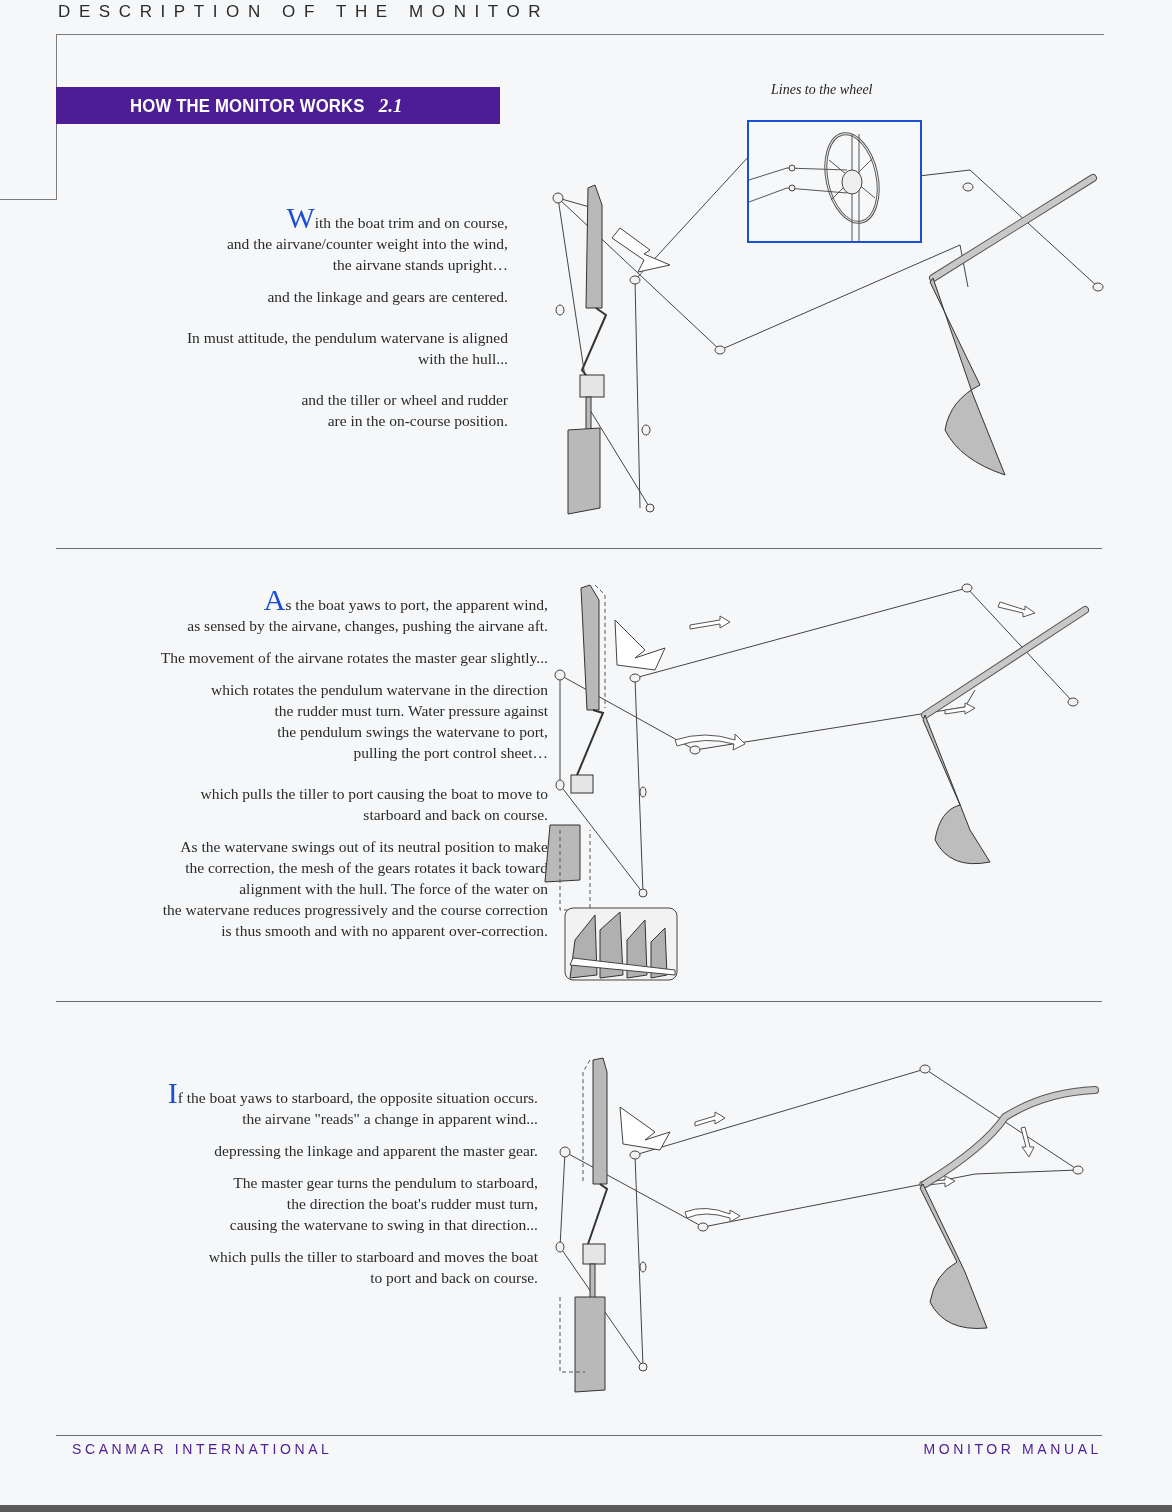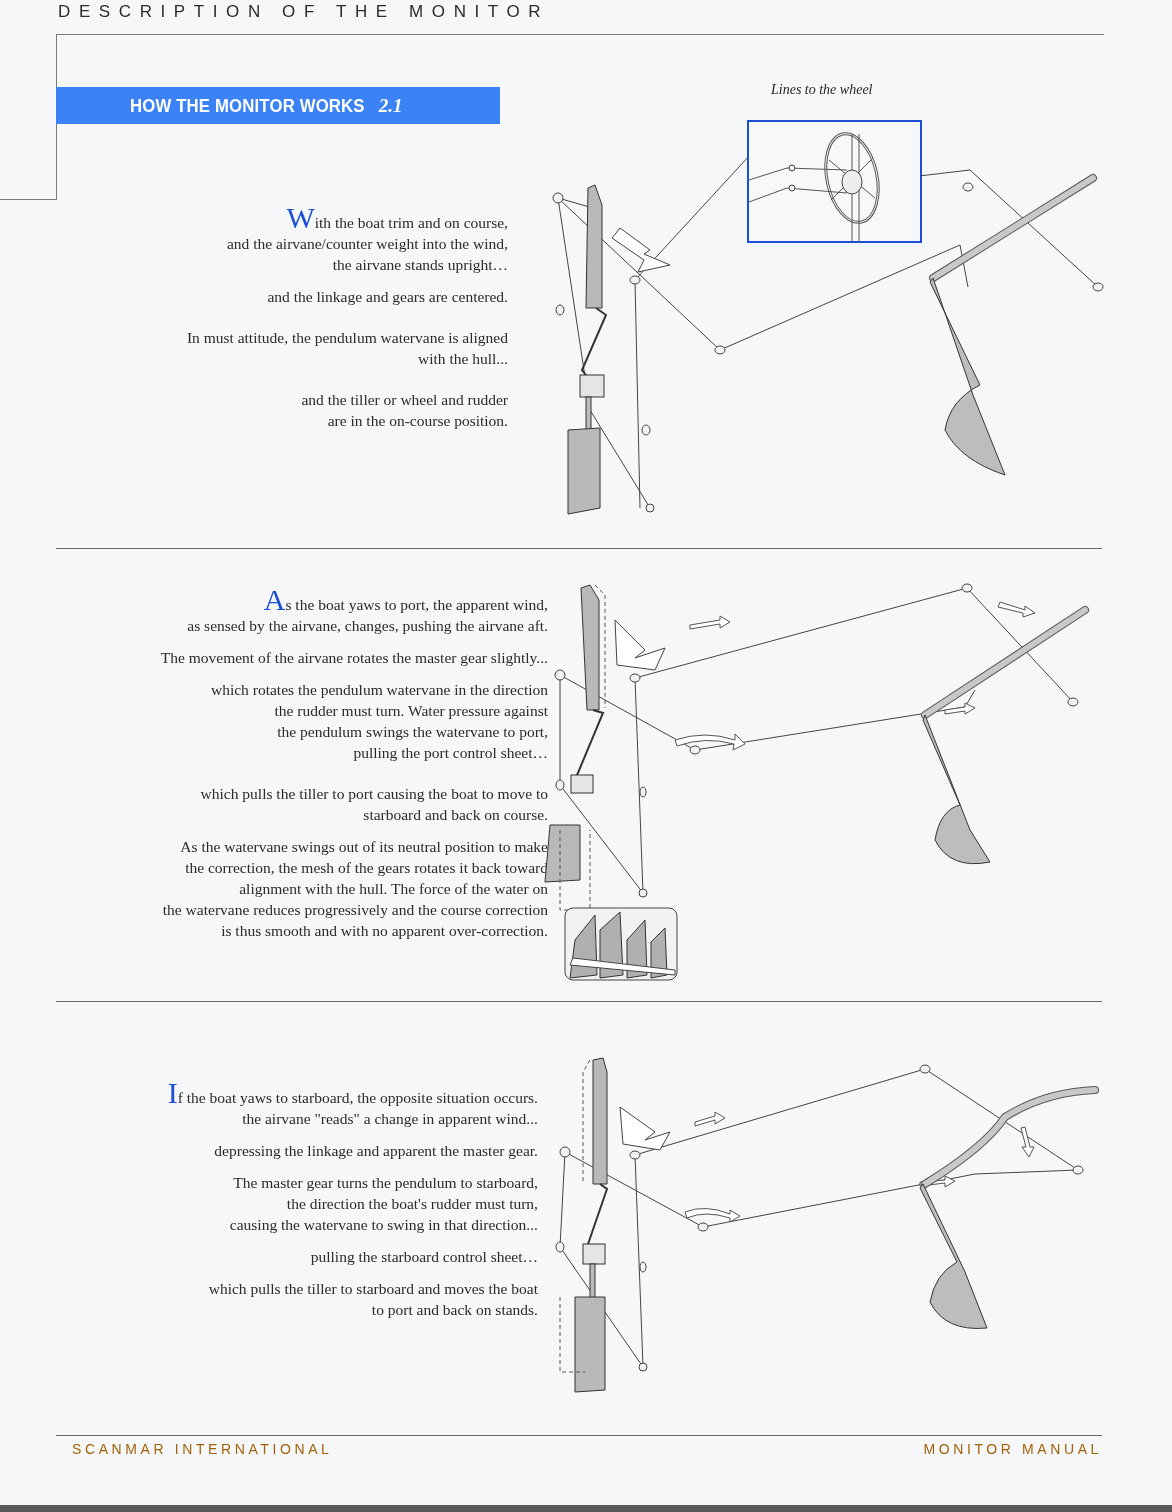--- a/index.html
+++ b/index.html
@@ -11,39 +11,39 @@
   }
   .running-head {
     position: absolute; left: 58px; top: 2px;
     font-family: "Liberation Sans", sans-serif; font-size: 17px; letter-spacing: 8.6px; color: #2b2b2b;
   }
   .frame-top { position: absolute; left: 56px; top: 34px; width: 1048px; height: 1px; background: #7a7a7a; }
   .frame-left { position: absolute; left: 56px; top: 34px; width: 1px; height: 166px; background: #7a7a7a; }
   .frame-bottom-left { position: absolute; left: 0; top: 199px; width: 57px; height: 1px; background: #7a7a7a; }
   .section-banner {
     position: absolute; left: 56px; top: 87px; width: 444px; height: 37px;
-    background: #3b82f6; color: #fff; display: flex; align-items: center;
+    background: #4c1d95; color: #fff; display: flex; align-items: center;
   }
   .section-banner .title {
     margin-left: 74px; font-family: "Liberation Sans", sans-serif; font-weight: bold;
     font-size: 19px; letter-spacing: 0.2px; transform: scaleX(0.88); transform-origin: left center; white-space: nowrap;
   }
   .section-banner .num {
     font-family: "Liberation Serif", serif; font-style: italic; font-weight: bold; font-size: 19px; margin-left: -18px;
   }
   .inset-caption {
     position: absolute; left: 771px; top: 82px; font-style: italic; font-size: 14px; color: #222;
   }
   .text-block { position: absolute; left: 108px; font-size: 15.5px; line-height: 21px; text-align: right; }
   .text-block p { margin: 0 0 11px 0; }
   .dropcap { color: #1a4fd6; font-size: 30px; line-height: 20px; font-weight: normal; }
   .rule { position: absolute; left: 56px; width: 1046px; height: 1px; background: #6a6a6a; }
   .diagram { position: absolute; }
   .footer-left, .footer-right {
-    position: absolute; top: 1441px; font-family: "Liberation Sans", sans-serif; font-size: 14px; letter-spacing: 3.6px; color: #a16207;
+    position: absolute; top: 1441px; font-family: "Liberation Sans", sans-serif; font-size: 14px; letter-spacing: 3.6px; color: #4c1d95;
   }
   .footer-left { left: 72px; }
   .footer-right { right: 70px; }
   .footer-rule { position: absolute; left: 56px; top: 1435px; width: 1046px; height: 1px; background: #6a6a6a; }
   .page-edge { position: absolute; left: 0; top: 1505px; width: 1172px; height: 7px; background: #5a5a5a; }
 </style>
 </head>
 <body>
 
 <div class="running-head">DESCRIPTION OF THE MONITOR</div>
@@ -169,22 +169,21 @@
     <path d="M35,385 L140,395 L140,390 L38,378 Z" fill="#fff" stroke="#444"></path>
   </g>
 </svg>
 
 <div class="rule" style="top:1001px;"></div>
 
 <div class="text-block" style="top:1083px; width:430px;">
   <p><span class="dropcap">I</span><span>f the boat yaws to starboard, the opposite situation occurs.</span><br><span>the airvane "reads" a change in apparent wind...</span></p>
   <p><span>depressing the linkage and apparent the master gear.</span></p>
   <p><span>The master gear turns the pendulum to starboard,</span><br><span>the direction the boat's rudder must turn,</span><br><span>causing the watervane to swing in that direction...</span></p>
-  <p><span>pulling the starboard control sheet…</span></p>
-  <p><span>which pulls the tiller to starboard and moves the boat</span><br><span>to port and back on stands.</span></p>
+  <p><span>which pulls the tiller to starboard and moves the boat</span><br><span>to port and back on course.</span></p>
 </div>
 
 <svg class="diagram" style="left:535px; top:1052px;" width="580" height="360" viewBox="0 0 580 360">
   <g fill="none" stroke="#444" stroke-width="1">
     <polyline points="30,100 168,175 440,122 543,118"></polyline>
     <polyline points="30,100 25,195 108,315"></polyline>
     <polyline points="100,103 108,315"></polyline>
     <polyline points="100,103 390,17 543,118"></polyline>
   </g>
   <g fill="#f2f2f2" stroke="#444" stroke-width="1">

